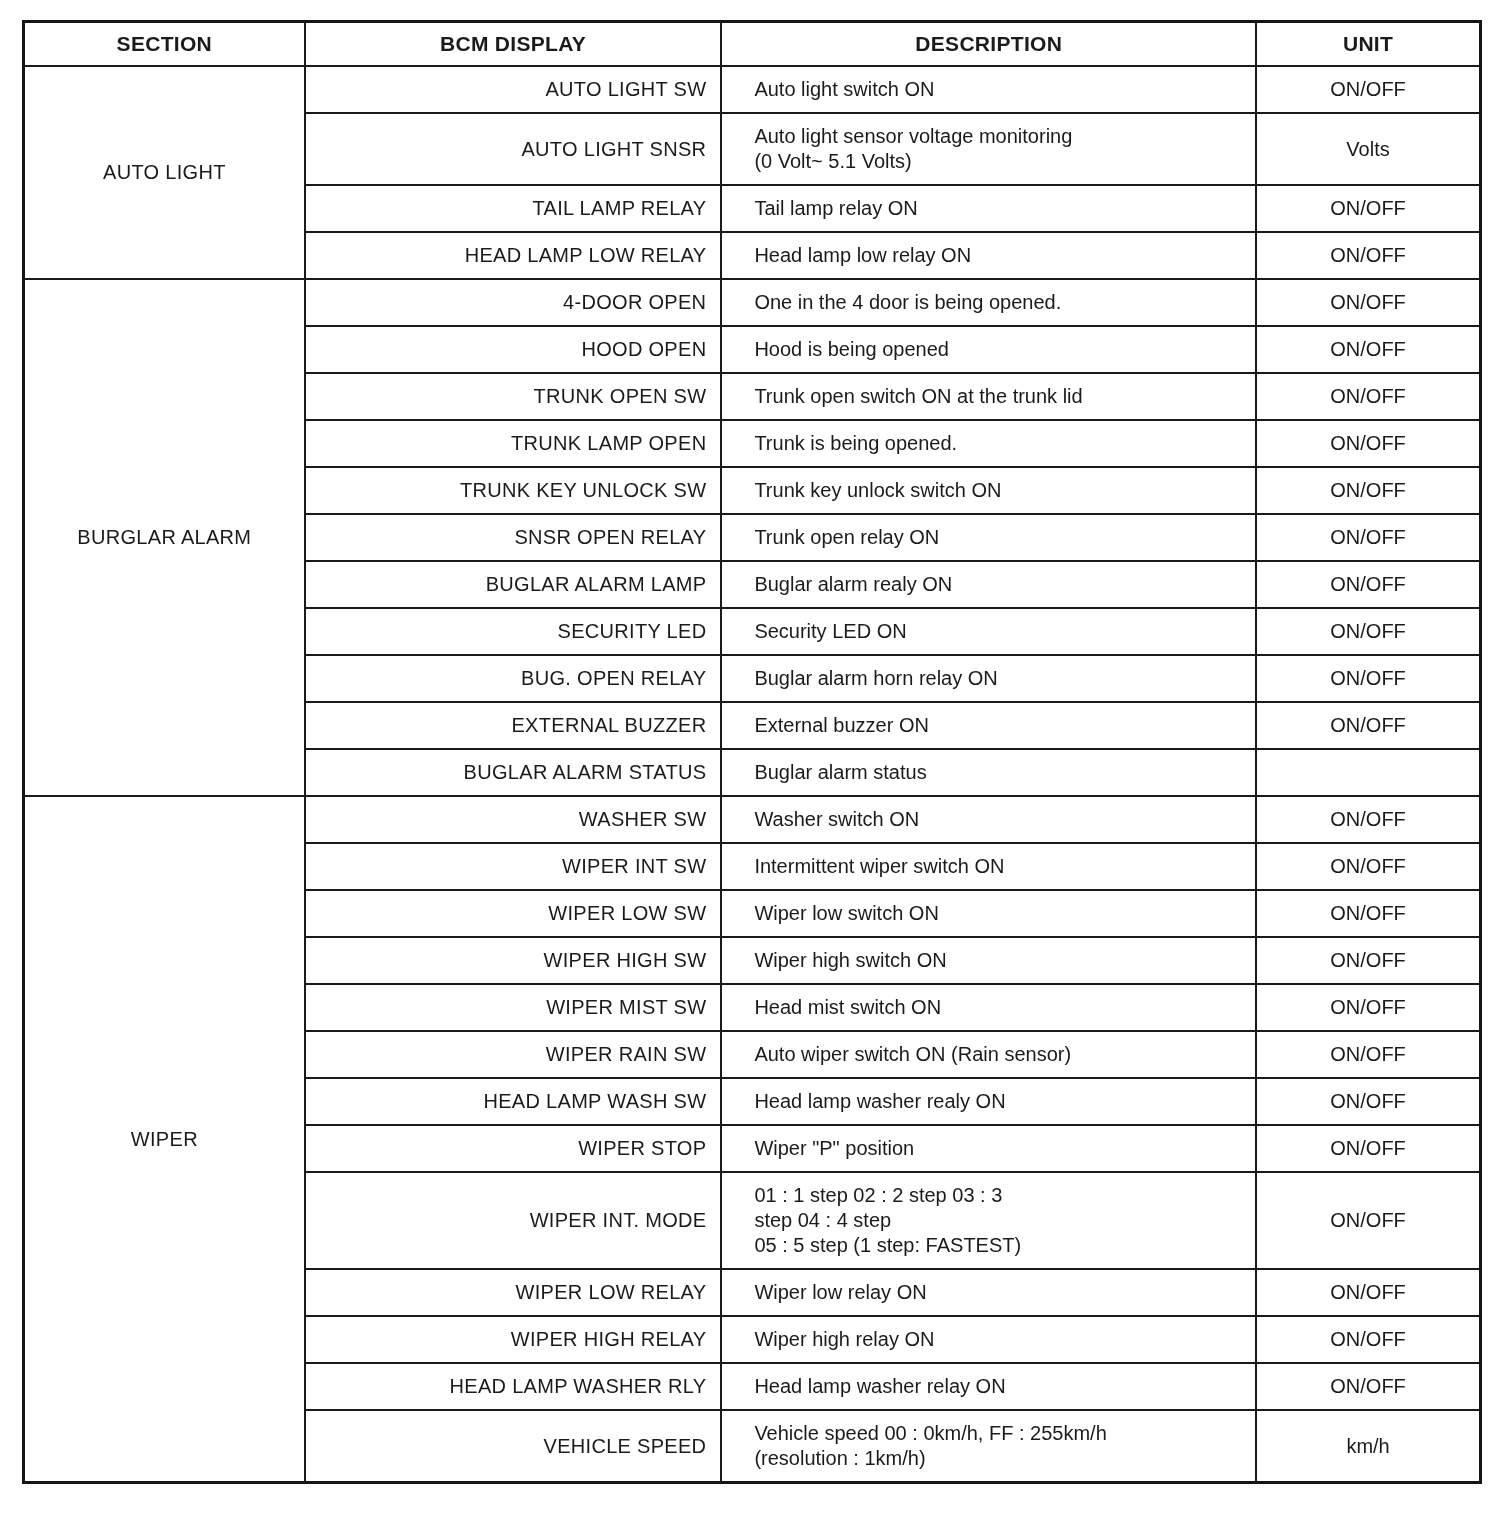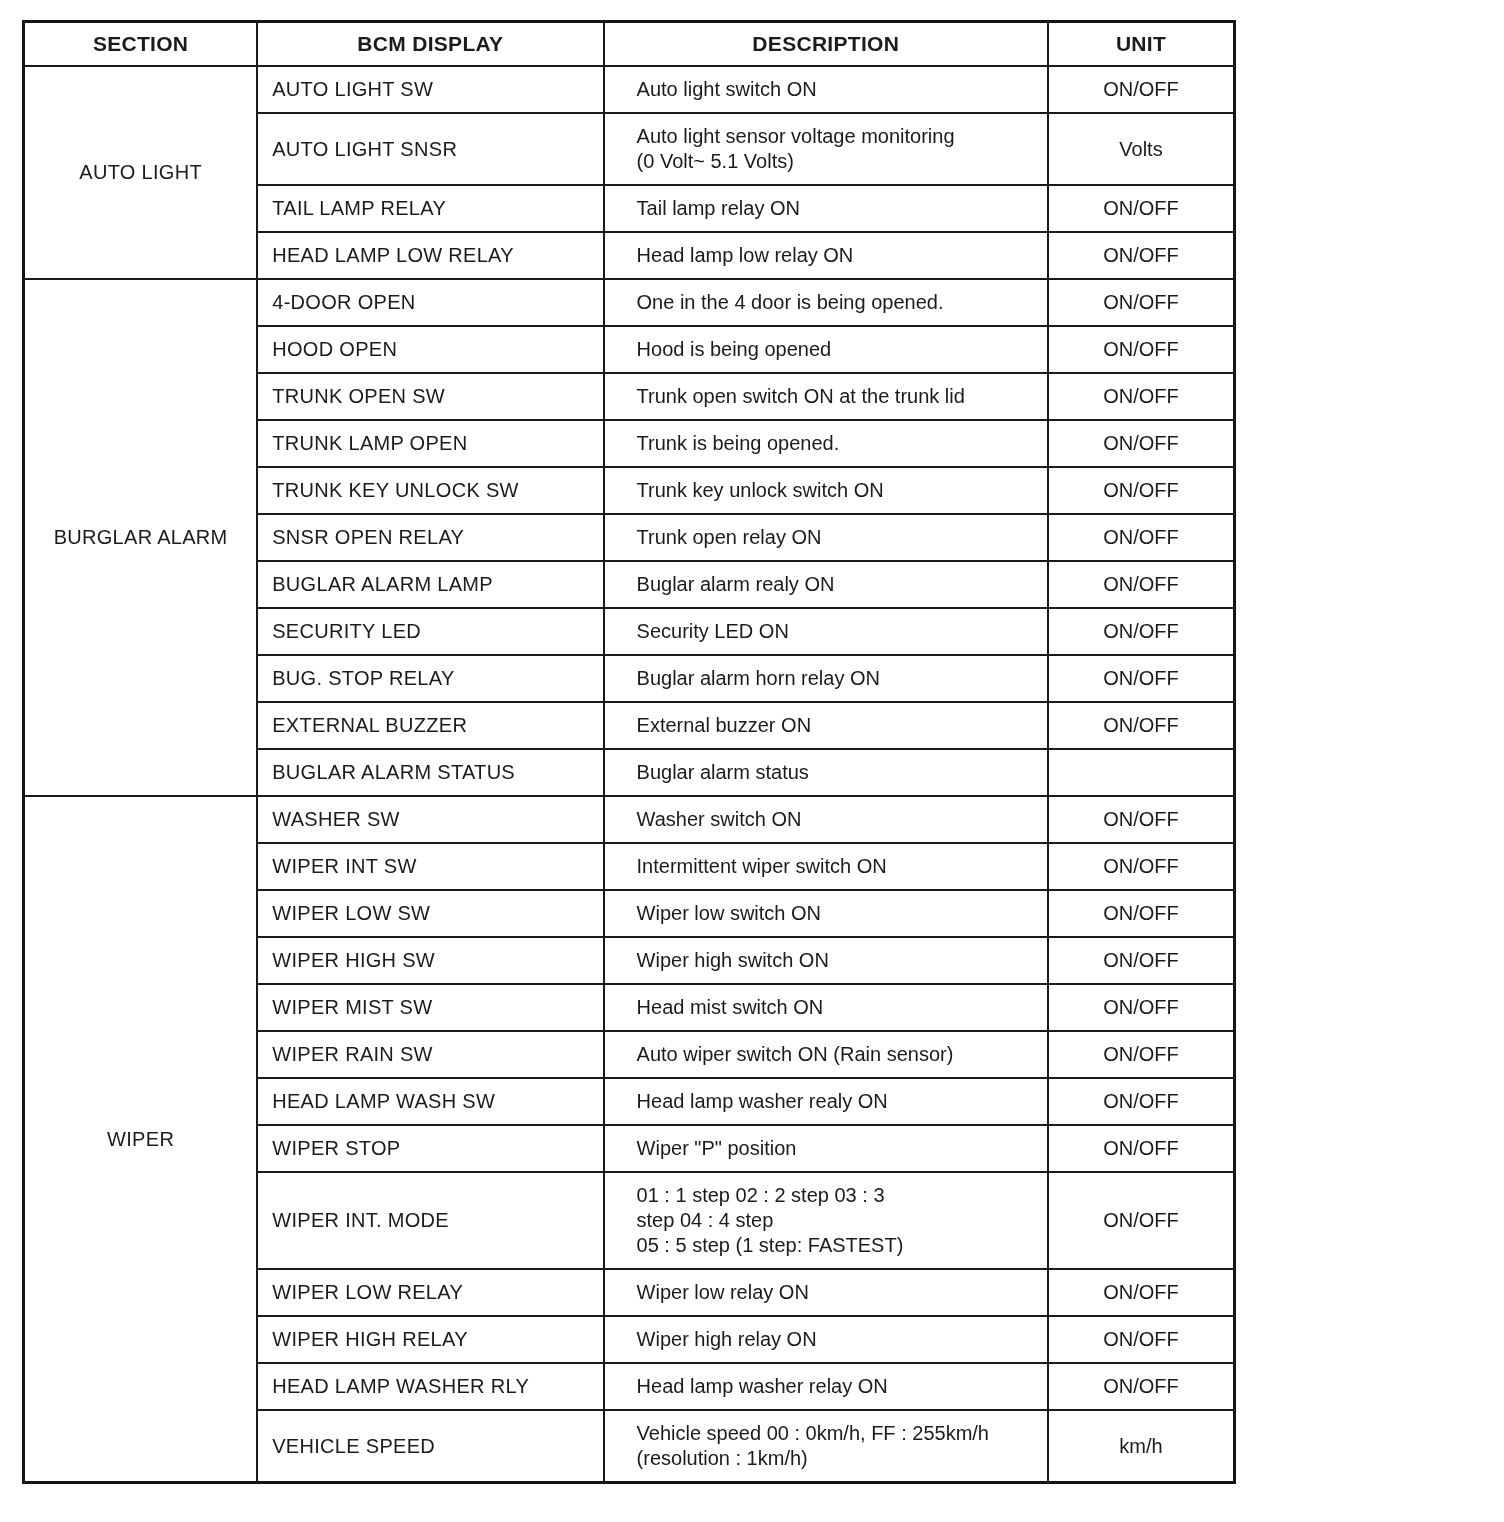--- a/index.html
+++ b/index.html
@@ -10,21 +10,21 @@
   body {
     width: 1504px;
     min-height: 1522px;
     box-sizing: border-box;
     padding: 20px 22px;
     font-family: "Liberation Sans", "DejaVu Sans", sans-serif;
     color: #1b1b1b;
     -webkit-font-smoothing: antialiased;
   }
   table.bcm-table {
-    width: 1214px;
+    width: 1460px;
     border-collapse: collapse;
     border: 3px solid #151515;
     table-layout: fixed;
   }
   col.col-section { width: 19.3%; }
   col.col-display { width: 28.6%; }
   col.col-description { width: 36.7%; }
   col.col-unit { width: 15.4%; }
 
   th, td {
@@ -47,21 +47,21 @@
     height: 47px;
     vertical-align: middle;
   }
   td.section-cell {
     text-align: center;
     vertical-align: middle;
     padding-left: 14px;
     letter-spacing: 0.3px;
   }
   td.display-cell {
-    text-align: left;
+    text-align: right;
     letter-spacing: 0.3px;
   }
   td.description-cell {
     text-align: left;
     white-space: pre-line;
     padding-left: 32px;
   }
   td.unit-cell {
     text-align: center;
   }
@@ -142,21 +142,21 @@
         <td class="display-cell">BUGLAR ALARM LAMP</td>
         <td class="description-cell">Buglar alarm realy ON</td>
         <td class="unit-cell">ON/OFF</td>
       </tr>
       <tr>
         <td class="display-cell">SECURITY LED</td>
         <td class="description-cell">Security LED ON</td>
         <td class="unit-cell">ON/OFF</td>
       </tr>
       <tr>
-        <td class="display-cell">BUG. STOP RELAY</td>
+        <td class="display-cell">BUG. OPEN RELAY</td>
         <td class="description-cell">Buglar alarm horn relay ON</td>
         <td class="unit-cell">ON/OFF</td>
       </tr>
       <tr>
         <td class="display-cell">EXTERNAL BUZZER</td>
         <td class="description-cell">External buzzer ON</td>
         <td class="unit-cell">ON/OFF</td>
       </tr>
       <tr>
         <td class="display-cell">BUGLAR ALARM STATUS</td>

